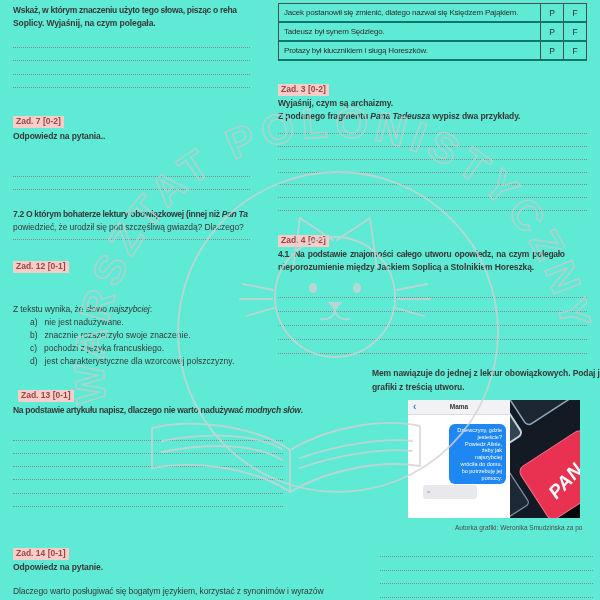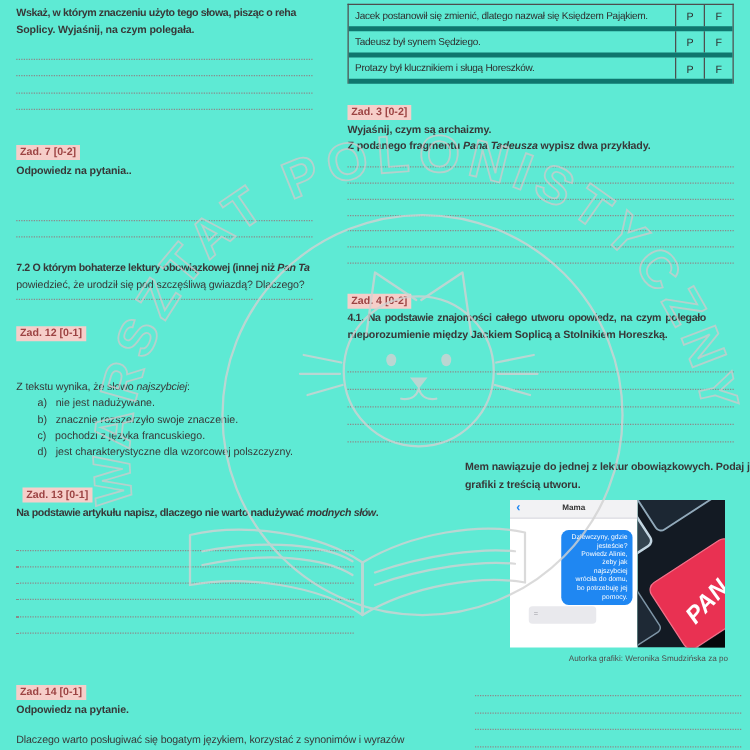--- a/index.html
+++ b/index.html
@@ -8,21 +8,21 @@
   .t{position:absolute;font-size:8.5px;line-height:13px;color:#383838;white-space:nowrap;letter-spacing:-0.1px;}
   .b{font-weight:700;}
   .i{font-style:italic;}
   .fit{letter-spacing:-0.3px;}
   .clip{overflow:hidden;}
   .dl{position:absolute;height:0;border-bottom:1px dotted #8a8a8a;}
   .badge{position:absolute;font-size:8.5px;font-weight:700;color:#9c4343;background:#f6cec9;
          padding:0 3px 1px 3px;line-height:11px;white-space:nowrap;}
   
   .pf-table{position:absolute;left:278px;top:3px;width:309px;border:1px solid #4e4e4e;border-bottom:none;box-sizing:border-box;}
-  .pf-row{display:flex;border-bottom:4px solid #0f766e;height:17px;}
+  .pf-row{display:flex;border-bottom:2px solid #0f766e;height:17px;}
   .pf-st{flex:1;font-size:8px;letter-spacing:-0.2px;color:#2e2e2e;display:flex;align-items:center;
          padding-left:5px;border-right:1px solid #4e4e4e;white-space:nowrap;overflow:hidden;}
   .pf-c{width:22px;display:flex;align-items:center;justify-content:center;font-size:8.5px;color:#2e2e2e;}
   .pf-c.p{border-right:1px solid #4e4e4e;}
   .opt{position:absolute;left:30px;font-size:8.5px;line-height:13px;color:#383838;white-space:nowrap;}
   .opt .ot{margin-left:7px;}
   
   #chat{position:absolute;left:408px;top:400px;width:102px;height:118px;background:#ffffff;}
   #chat-header{position:relative;height:14px;background:#f2f2f4;border-bottom:1px solid #dcdce2;
                text-align:center;font-size:6.5px;font-weight:700;color:#333;line-height:14px;}

